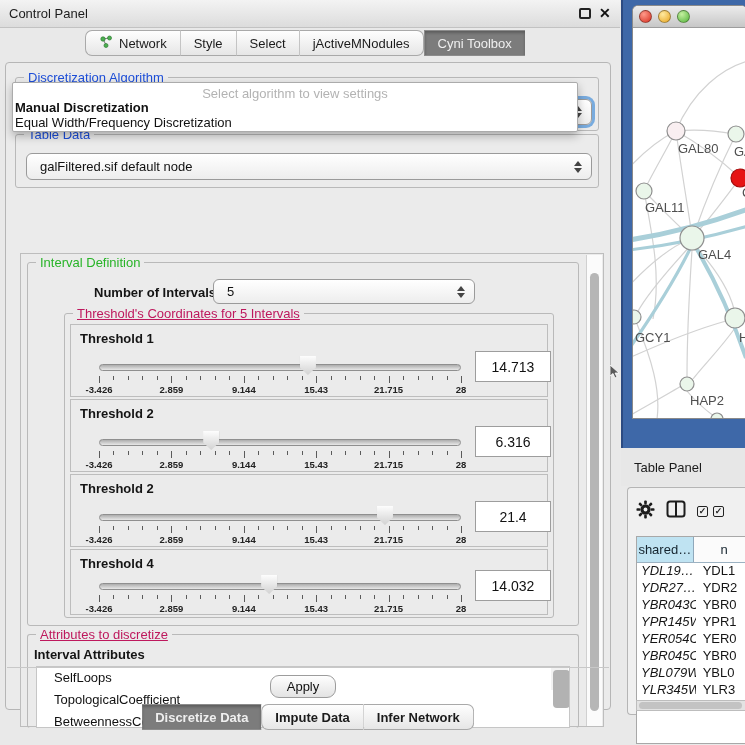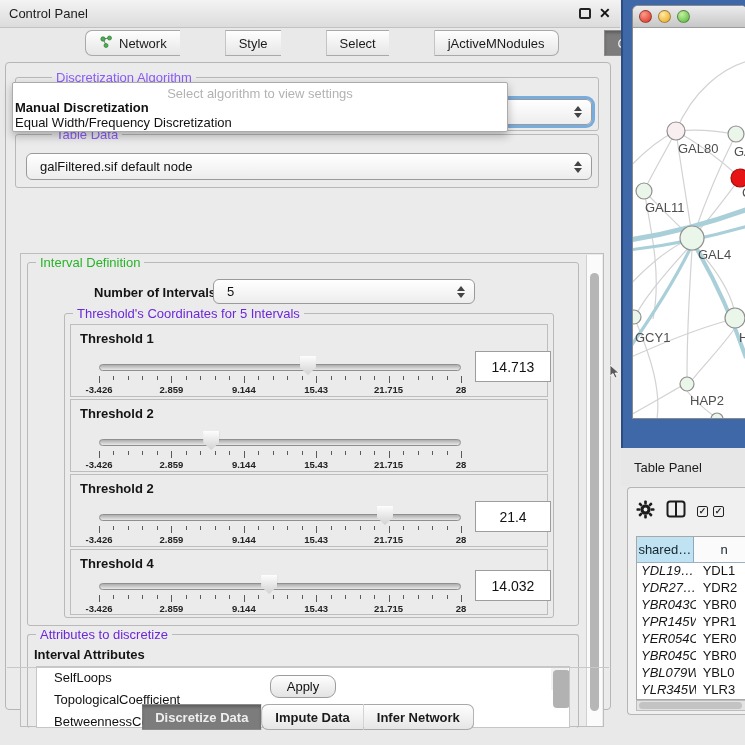--- a/index.html
+++ b/index.html
@@ -25,35 +25,35 @@
   .tab.last { border-right:1px solid #a9a9a9; border-radius:0 7px 7px 0; }
   .tab.selected { background:#7c7c7c; color:#efefef; border-color:#8c8c8c; box-shadow:inset 0 2px 3px rgba(0,0,0,.25); }
   .tab .ticon { margin-right:6px; display:inline-block; }
 
   
   .outer-panel { left:5px; top:62px; width:606px; height:648px; background:#ebebeb;
     border:1px solid #b6b6b6; border-radius:4px; }
 
   .groupbox { position:absolute; border:1px solid #b9b9b9; border-radius:3px; }
   .legend { position:absolute; top:-8px; left:8px; background:#ebebeb; padding:0 4px; font-size:13px; }
-  .legend.gray { color:#8b5cf6;margin-left:28px; }
+  .legend.gray { color:#1d4ed8; }
   .legend.green { color:#28b428; }
-  .legend.blue { color:#6d28d9; }
+  .legend.blue { color:#be185d;text-decoration:underline; }
 
   .combo { position:absolute; background:linear-gradient(180deg,#ffffff,#ededed);
     border:1px solid #9a9a9a; border-radius:6px; display:flex; align-items:center; font-size:13px; color:#111; }
   .combo .val { margin-left:13px; }
   .combo .spin { position:absolute; right:9px; top:50%; transform:translateY(-50%); display:flex; flex-direction:column; gap:2px; }
   .combo .spin i { display:block; width:0; height:0; border-left:4px solid transparent; border-right:4px solid transparent; }
   .combo .spin .up { border-bottom:5px solid #444; }
   .combo .spin .dn { border-top:5px solid #444; }
   .combo.focused { box-shadow:0 0 0 3px rgba(100,160,220,.85); }
 
   
-  .algo-popup { left:12px; top:82px; width:496px; height:50px; background:#ffffff;
+  .algo-popup { left:12px; top:82px; width:566px; height:50px; background:#ffffff;
     border:1px solid #ababab; border-radius:2px; box-shadow:0 4px 10px rgba(0,0,0,.28); z-index:50; font-size:13px; }
   .algo-hint { text-align:center; color:#b3b3b3; padding-top:3px; height:17px; }
   .algo-opt { padding:0 0 0 2px; height:15px; line-height:15px; color:#111; }
   .algo-opt.bold { font-weight:bold; }
 
   
   .scrollpane { left:14px; top:190px; width:584px; height:474px; border:1px solid #bdbdbd; background:#ebebeb; }
   .vscroll { position:absolute; right:1px; top:1px; width:16px; height:471px; background:#fbfbfb; border-left:1px solid #d0d0d0; }
   .vscroll .thumb { position:absolute; left:3px; width:9px; border-radius:5px; background:#b6b6b6; }
 
@@ -96,21 +96,21 @@
   .tl.red { background:radial-gradient(circle at 35% 30%, #ff9a8a, #d62f20); }
   .tl.yellow { background:radial-gradient(circle at 35% 30%, #ffe9a0, #e8a520); }
   .tl.green { background:radial-gradient(circle at 35% 30%, #c4f0a0, #53b43a); }
   .net-canvas { position:relative; width:136px; height:391px; background:#ffffff; }
 
   .tp-titlebar { left:621px; top:448px; width:124px; height:38px; background:#e7e7e7; display:flex; align-items:flex-start; }
   .tp-title { margin:12px 0 0 13px; font-size:13px; color:#1c1c1c; }
   .tp-box { left:627px; top:487px; width:118px; height:228px; background:#f0f0f0; border:1px solid #b5b5b5; border-radius:4px 0 0 4px; border-right:none; }
   .tp-toolbar { position:absolute; left:8px; top:8px; width:110px; height:30px; display:flex; align-items:center; gap:11px; }
   .cb { width:11px; height:11px; border:1.6px solid #222; border-radius:2px; font-size:9px; line-height:8px; text-align:center; color:#222; font-weight:bold; }
-  .tbl { position:absolute; left:8px; top:48px; width:110px; height:164px; overflow:hidden; background:#ffffff; border:1px solid #a8a8a8; border-right:none; }
+  .tbl { position:absolute; left:8px; top:48px; width:110px; height:208px; overflow:hidden; background:#ffffff; border:1px solid #a8a8a8; border-right:none; }
   .tbl-head { display:flex; height:26px; border-bottom:1px solid #9cb2c2; font-size:13px; color:#15242e; }
   .tbl-head .c1 { width:73px; background:#bfe3f2; border-right:1px solid #8fa8bb; display:flex; align-items:center; justify-content:center; }
   .tbl-head .c2 { width:60px; background:#fbfbfb; display:flex; align-items:center; padding-left:27px; }
   .tbl-row { display:flex; height:17px; font-size:13px; color:#151515; }
   .tbl-row .c1 { width:73px; padding-left:4px; border-right:1px solid transparent; white-space:nowrap; overflow:hidden;font-style:italic; }
   .tbl-row .c2 { width:60px; padding-left:6px; white-space:nowrap; overflow:hidden; }
   .hscroll { position:absolute; left:8px; top:212px; width:110px; height:11px; background:#e3e3e3; border:1px solid #bdbdbd; border-right:none; }
   .hscroll .thumb { position:absolute; left:2px; top:1px; height:7px; width:103px; background:#c3c3c3; border-radius:4px; }
 
   svg text { font-family:"Liberation Sans", sans-serif; }
@@ -119,21 +119,21 @@
 <body>
 
 <div id="app">
 
   <div class="abs cp-titlebar">
     <span class="cp-title">Control Panel</span>
   </div>
   <div class="abs cp-float"></div>
   <div class="abs cp-close">✕</div>
 
-  <div class="abs tabstrip" style="left:85px; top:30px;gap:45px;">
+  <div class="abs tabstrip" style="left:85px; top:30px;">
     <div class="tab first">
       <span class="ticon">
         <svg width="14" height="14" viewBox="0 0 14 14">
           <line x1="4" y1="4" x2="10" y2="3" stroke="#777" stroke-width="1"></line>
           <line x1="4" y1="4" x2="7" y2="10" stroke="#777" stroke-width="1"></line>
           <circle cx="4" cy="4" r="2.2" fill="#4caf50" stroke="#2e7d32" stroke-width=".7"></circle>
           <circle cx="10.5" cy="3" r="2" fill="#4caf50" stroke="#2e7d32" stroke-width=".7"></circle>
           <circle cx="7" cy="10.5" r="2" fill="#4caf50" stroke="#2e7d32" stroke-width=".7"></circle>
         </svg>
       </span>
@@ -271,20 +271,21 @@
                 <i class="major" style="left: 100%;"></i>
               </div>
             <div class="ticklabels">
                 <span style="left: 0%;">-3.426</span>
                 <span style="left: 20%;">2.859</span>
                 <span style="left: 40%;">9.144</span>
                 <span style="left: 60%;">15.43</span>
                 <span style="left: 80%;">21.715</span>
                 <span style="left: 100%;">28</span>
               </div>
+            <div class="valbox">6.316</div>
           </div>
           <div class="thr-panel" style="left:5px; top:160px; width:478px; height:73px;">
             <span class="thr-label">Threshold 2</span>
             <div class="track"></div>
             <div class="thumb-sl" style="left: 305.974px;"></div>
             <div class="ticks">
                 <i class="major" style="left: 0%;"></i>
                 <i style="left: 4%;"></i>
                 <i style="left: 8%;"></i>
                 <i style="left: 12%;"></i>

